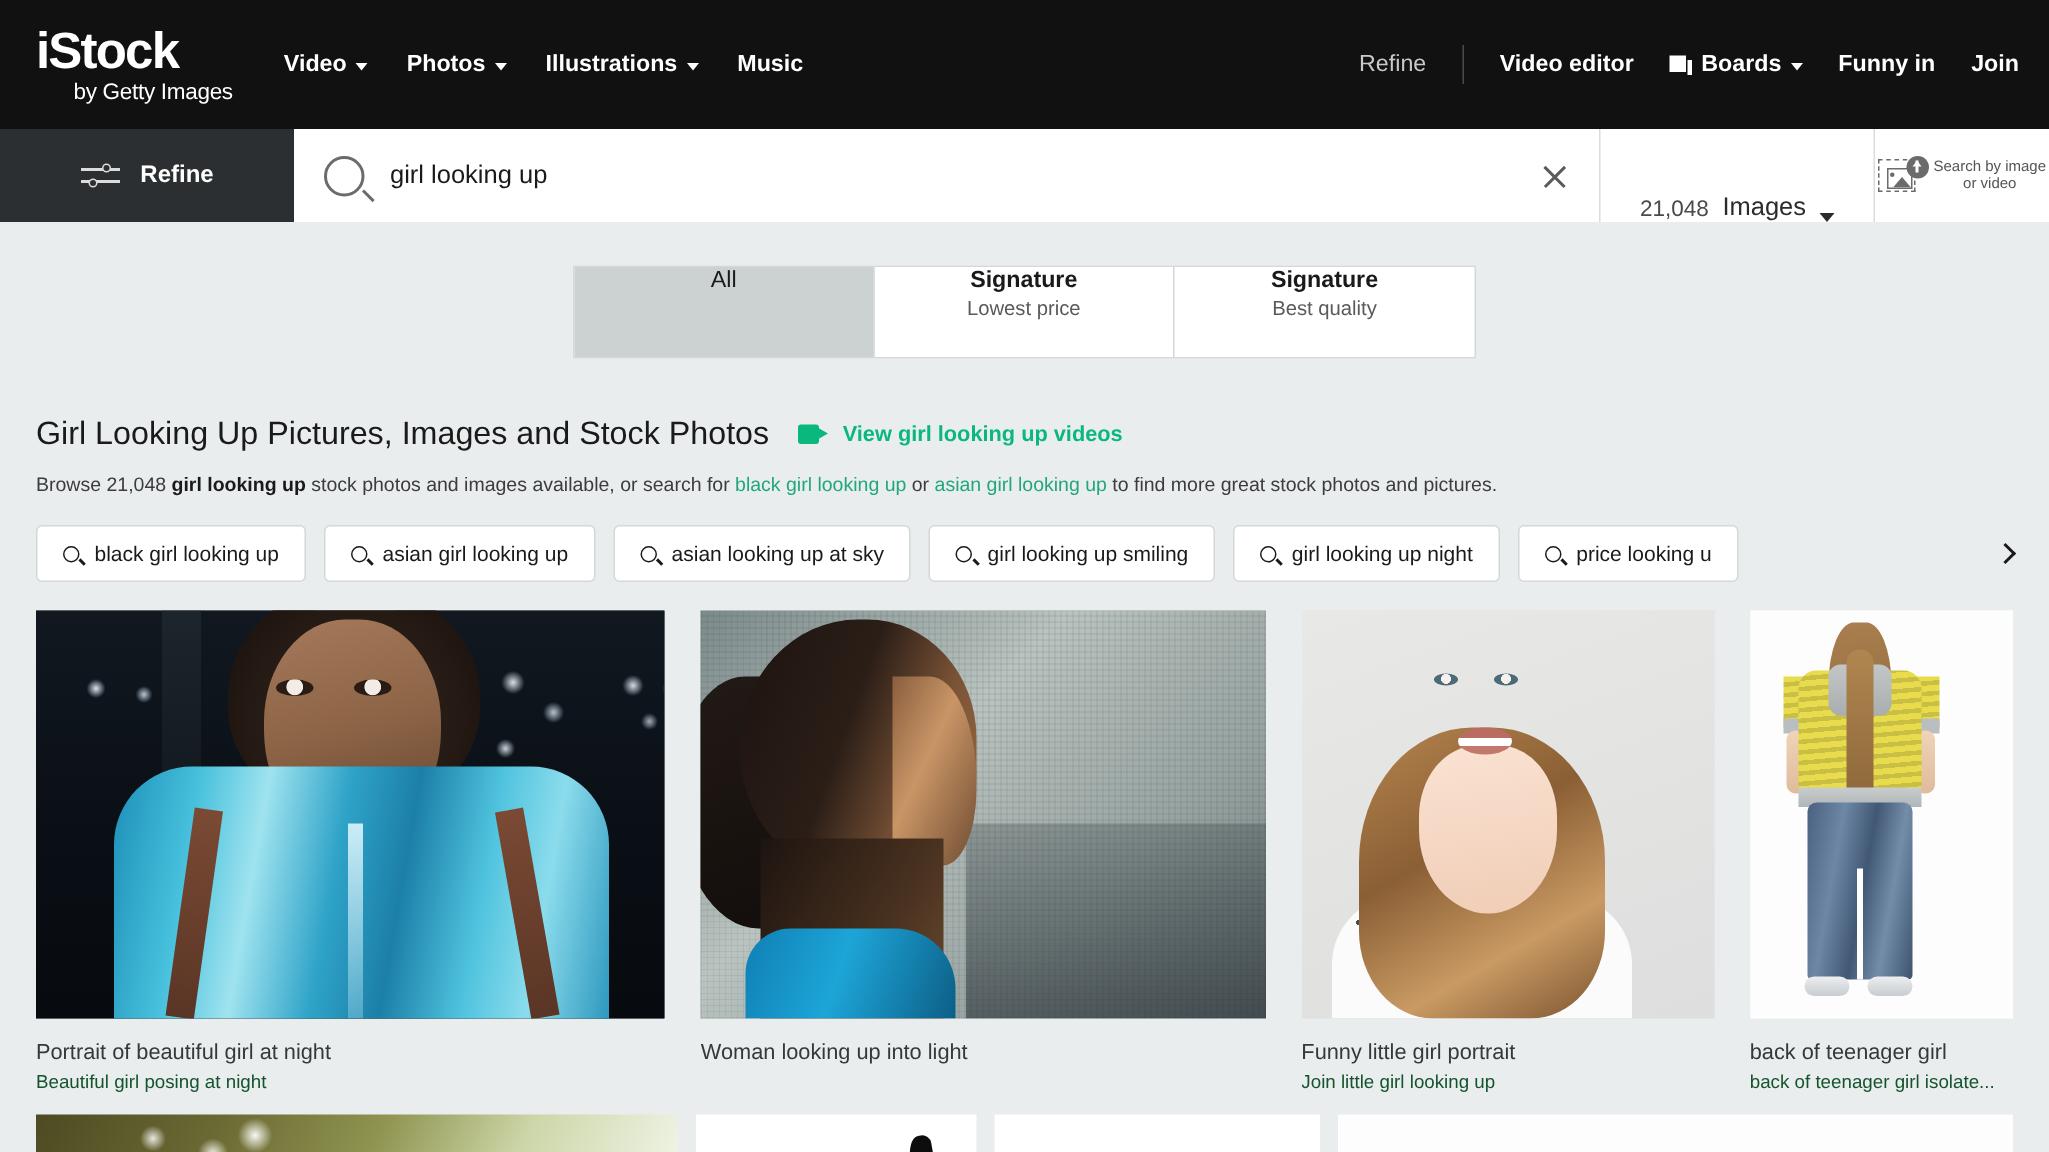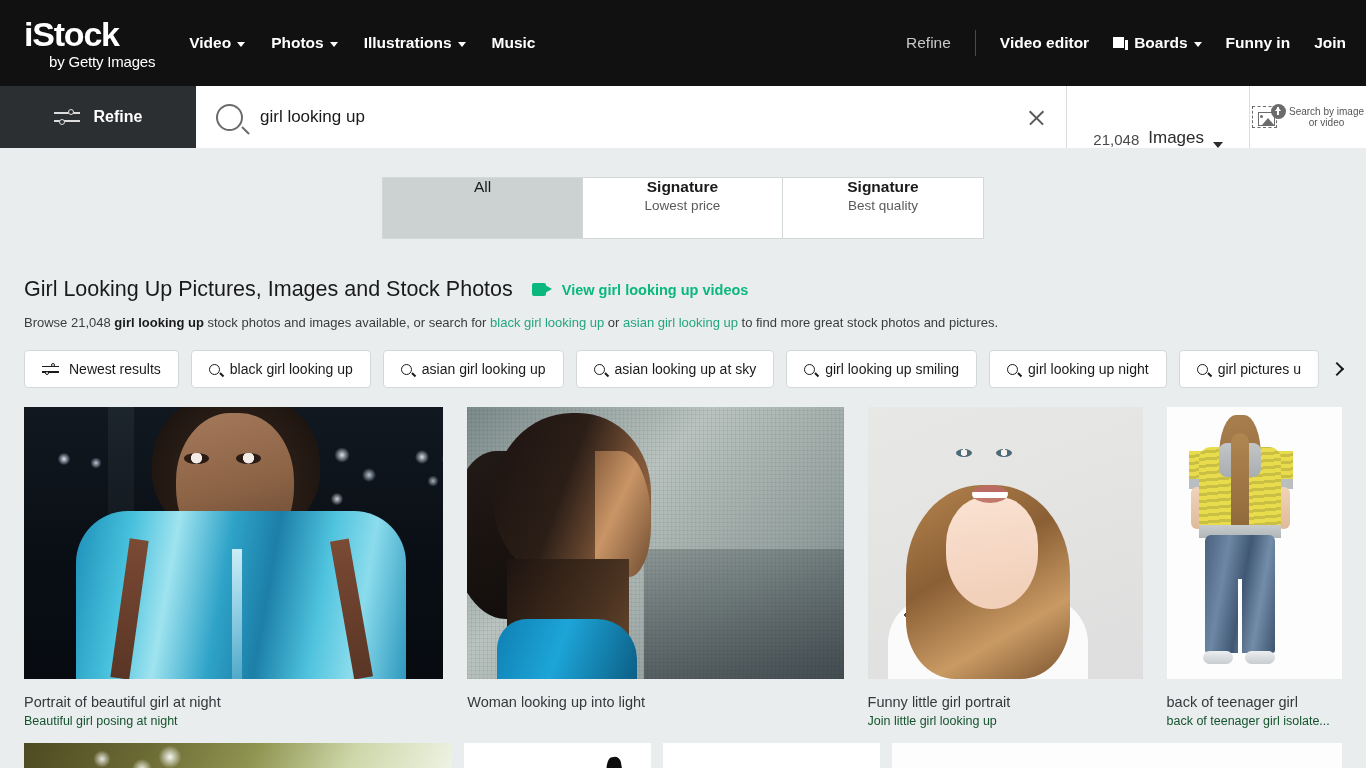--- a/index.html
+++ b/index.html
@@ -668,29 +668,20 @@
       <span>View girl looking up videos</span>
     </div>
   </div>
 
   <div class="desc">
     <span>Browse 21,048 </span><b>girl looking up</b><span> stock photos and images available, or search for </span><a>black girl looking up</a><span> or </span><a>asian girl looking up</a><span> to find more great stock photos and pictures.</span>
   </div>
 
   <div class="chips">
     <div class="chip">
-      <span class="chip-sliders">
-        <i class="bar t"></i>
-          <i class="bar b"></i>
-          <i class="knob t"></i>
-          <i class="knob b"></i>
-      </span>
-      <span>Newest results</span>
-    </div>
-    <div class="chip">
       <span class="chip-mag"></span>
       <span>black girl looking up</span>
     </div>
     <div class="chip">
       <span class="chip-mag"></span>
       <span>asian girl looking up</span>
     </div>
     <div class="chip">
       <span class="chip-mag"></span>
       <span>asian looking up at sky</span>
@@ -698,21 +689,21 @@
     <div class="chip">
       <span class="chip-mag"></span>
       <span>girl looking up smiling</span>
     </div>
     <div class="chip">
       <span class="chip-mag"></span>
       <span>girl looking up night</span>
     </div>
     <div class="chip">
       <span class="chip-mag"></span>
-      <span>girl pictures u</span>
+      <span>price looking u</span>
     </div>
     <div class="chips-next">
       <span class="chev-right"></span>
     </div>
   </div>
 
   <div class="grid-row">
 
     <div class="card" style="width:430px">
       <div class="thumb t1">

